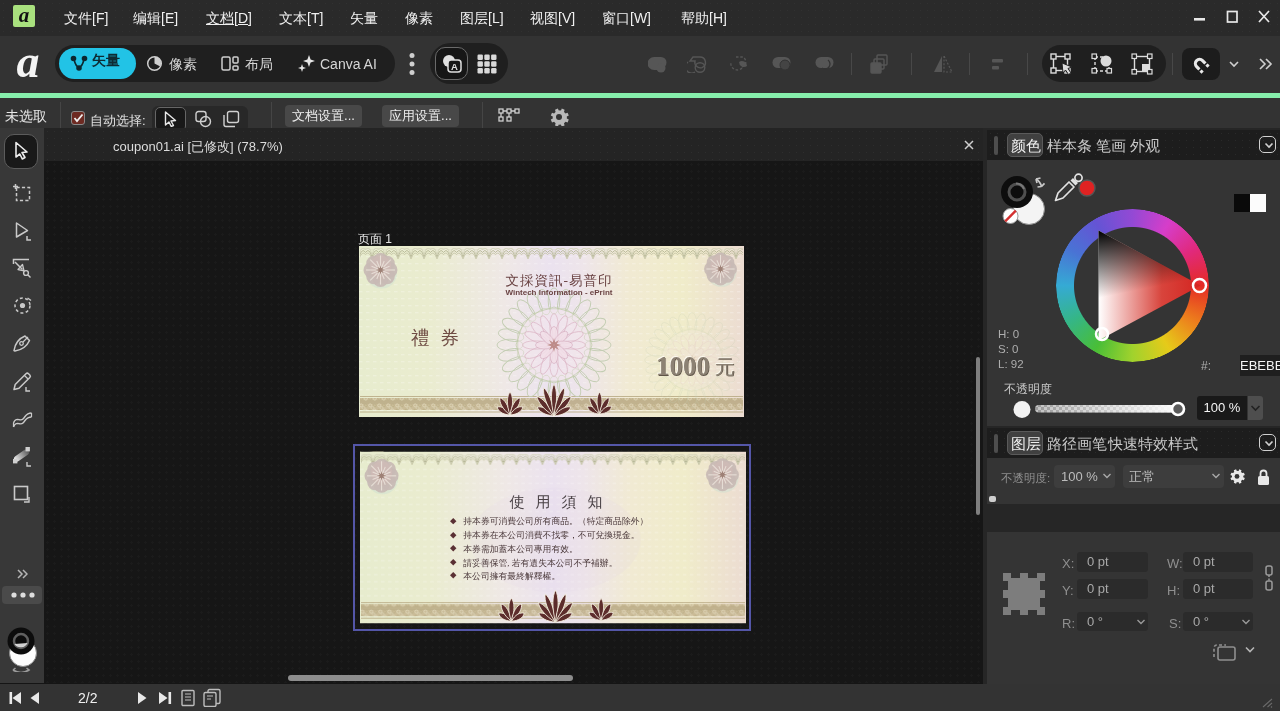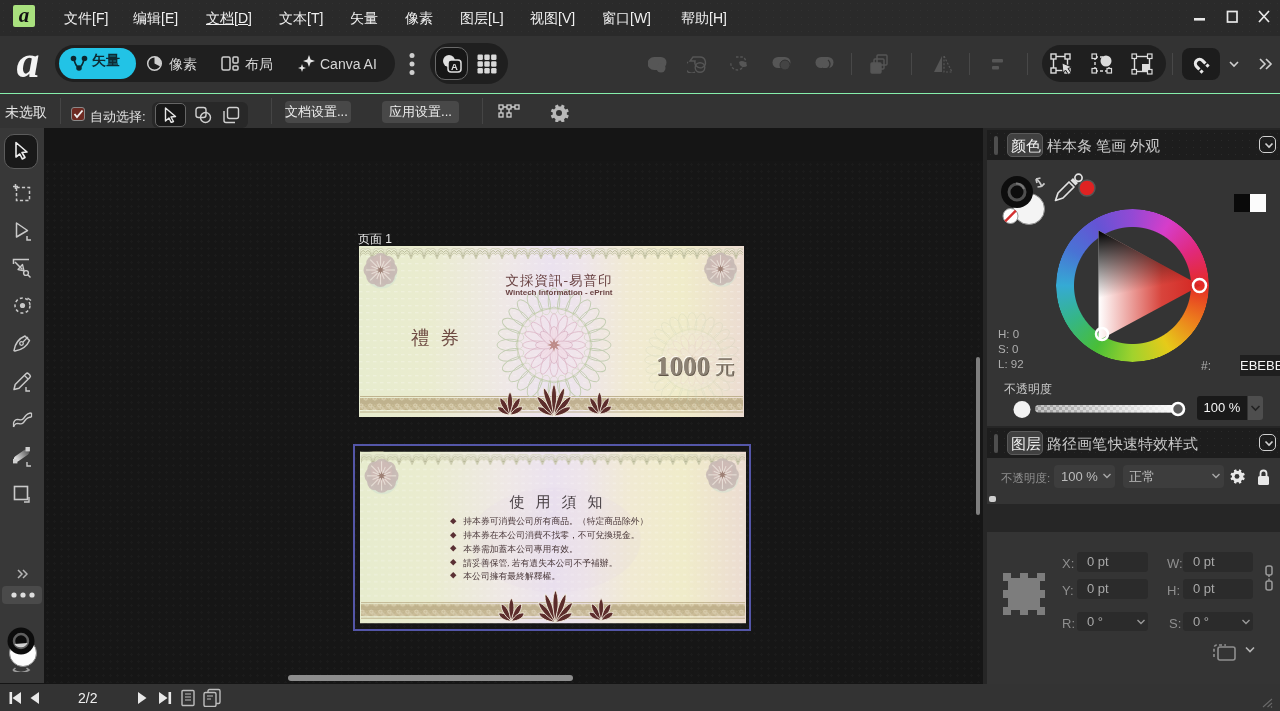--- a/index.html
+++ b/index.html
@@ -9,21 +9,21 @@
 .abs { position:absolute; }
 
 #titlebar { position:absolute; left:0; top:0; width:1280px; height:36px; background:#2a2a2a; }
 #titlebar:before, #tabbar:before, .phead:before { content:""; position:absolute; inset:0;
   background-image:radial-gradient(circle, #3a3a3a 0.8px, transparent 1px);
   background-size:7px 7px; opacity:.45; }
 #appicon { position:absolute; left:13px; top:5px; width:22px; height:22px; background:#a9e17e; border-radius:2px; color:#111; font-weight:bold; font-style:italic; font-size:21px; text-align:center; line-height:21px; font-family:"Liberation Serif",serif; }
 .menu { position:absolute; top:0; height:36px; line-height:36px; color:#f0f0f0; font-size:14px; }
 
 #toolbar { position:absolute; left:0; top:36px; width:1280px; height:57px; background:#333333; }
-#ctxbar { position:absolute; left:0; top:93px; width:1280px; height:35px; background:#333333; border-top:1px solid #86efac; }
+#ctxbar { position:absolute; left:0; top:93px; width:1280px; height:35px; background:#333333; border-top:5px solid #86efac; }
 
 #tools { position:absolute; left:0; top:128px; width:44px; height:555px; background:#383838; }
 
 #tabbar { position:absolute; left:44px; top:128px; width:939px; height:33px; background:#242424; }
 
 #canvas { position:absolute; left:44px; top:161px; width:939px; height:522px; background:#161616; }
 #canvas .dots { position:absolute; inset:0;
   background-image:radial-gradient(circle, #232323 1px, transparent 1.2px);
   background-size:7px 7px; opacity:.38; }
 
@@ -225,21 +225,21 @@
           <circle cx="12.5" cy="11.5" r="5"></circle>
         </g>
       </svg>
     <svg class="abs" style="left:222px;top:12px;" width="19" height="18" viewBox="0 0 19 18">
         <g fill="none" stroke="#d0d0d0" stroke-width="1.4">
           <rect x="5.5" y="1.5" width="11" height="11" rx="2"></rect>
           <path d="M2 5 L2 14.5 A 2 2 0 0 0 4 16.5 L13 16.5"></path>
         </g>
       </svg>
     <div class="abs" style="left:271px;top:4px;width:1px;height:26px;background:#454545;"></div>
-    <div class="abs" style="left:285px;top:7px;width:66px;height:22px;background:#484848;border-radius:4px;color:#ececec;font-size:13px;line-height:21px;">文档设置...</div>
+    <div class="abs" style="left:285px;top:7px;width:77px;height:22px;background:#484848;border-radius:4px;color:#ececec;font-size:13px;text-align:center;line-height:21px;">文档设置...</div>
     <div class="abs" style="left:382px;top:7px;width:77px;height:22px;background:#484848;border-radius:4px;color:#ececec;font-size:13px;text-align:center;line-height:21px;">应用设置...</div>
     <div class="abs" style="left:482px;top:4px;width:1px;height:26px;background:#454545;"></div>
     <svg class="abs" style="left:498px;top:10px;" width="22" height="15" viewBox="0 0 22 15">
         <g fill="none" stroke="#cfcfcf" stroke-width="1.3">
           <rect x="1" y="1" width="4" height="4"></rect>
           <rect x="9" y="1" width="4" height="4"></rect>
           <rect x="17" y="1" width="4" height="4"></rect>
           <rect x="1" y="9" width="4" height="4"></rect>
           <rect x="9" y="9" width="4" height="4"></rect>
           <path d="M5 3 h4 M13 3 h4 M3 5 v4 M11 5 v4"></path>
@@ -329,20 +329,26 @@
         <circle cx="22" cy="3" r="2.6" fill="#dedede"></circle>
       </svg>
 
     <svg class="abs" style="left:5px;top:498px;" width="36" height="46" viewBox="0 0 36 46">
       <circle cx="18" cy="27" r="13.5" fill="#fdfdfd" stroke="#8a8a8a" stroke-width="1"></circle>
       <circle cx="16" cy="15" r="13.5" fill="#0c0c0c"></circle>
       <circle cx="16" cy="15" r="7" fill="none" stroke="#5f5f5f" stroke-width="2.5"></circle>
       <path d="M9.5 18 a 7.5 7.5 0 0 0 13 -1 z" fill="#e8e8e8" opacity=".9"></path>
       <path d="M8 44 q 8 5 16 0 l -2.5 -2 m -11 0 l -2.5 2" fill="none" stroke="#9a9a9a" stroke-width="1.6"></path>
     </svg>
+  </div>
+  <div id="tabbar">
+    <div class="abs" style="left:69px;top:10px;color:#dcdcdc;font-size:13px;">coupon01.ai [已修改] (78.7%)</div>
+    <svg class="abs" style="left:919px;top:11px;" width="12" height="12" viewBox="0 0 12 12">
+        <path d="M2 2 L10 10 M10 2 L2 10" stroke="#cfcfcf" stroke-width="1.5"></path>
+      </svg>
   </div>
   <div id="canvas">
       <div class="dots"></div>
 <div class="abs" style="left:314px;top:70px;color:#e6e6e6;font-size:12px;">页面 1</div>
 <svg class="abs" style="left:315px;top:85px;" width="385" height="171" viewBox="0 0 385 171">
   <use href="#coupon-frame"></use>
   <use href="#guil" transform="translate(195,99)"></use>
   <g opacity="0.3" transform="translate(333,114) scale(0.83)">
           <use href="#guil"></use>
         </g>

